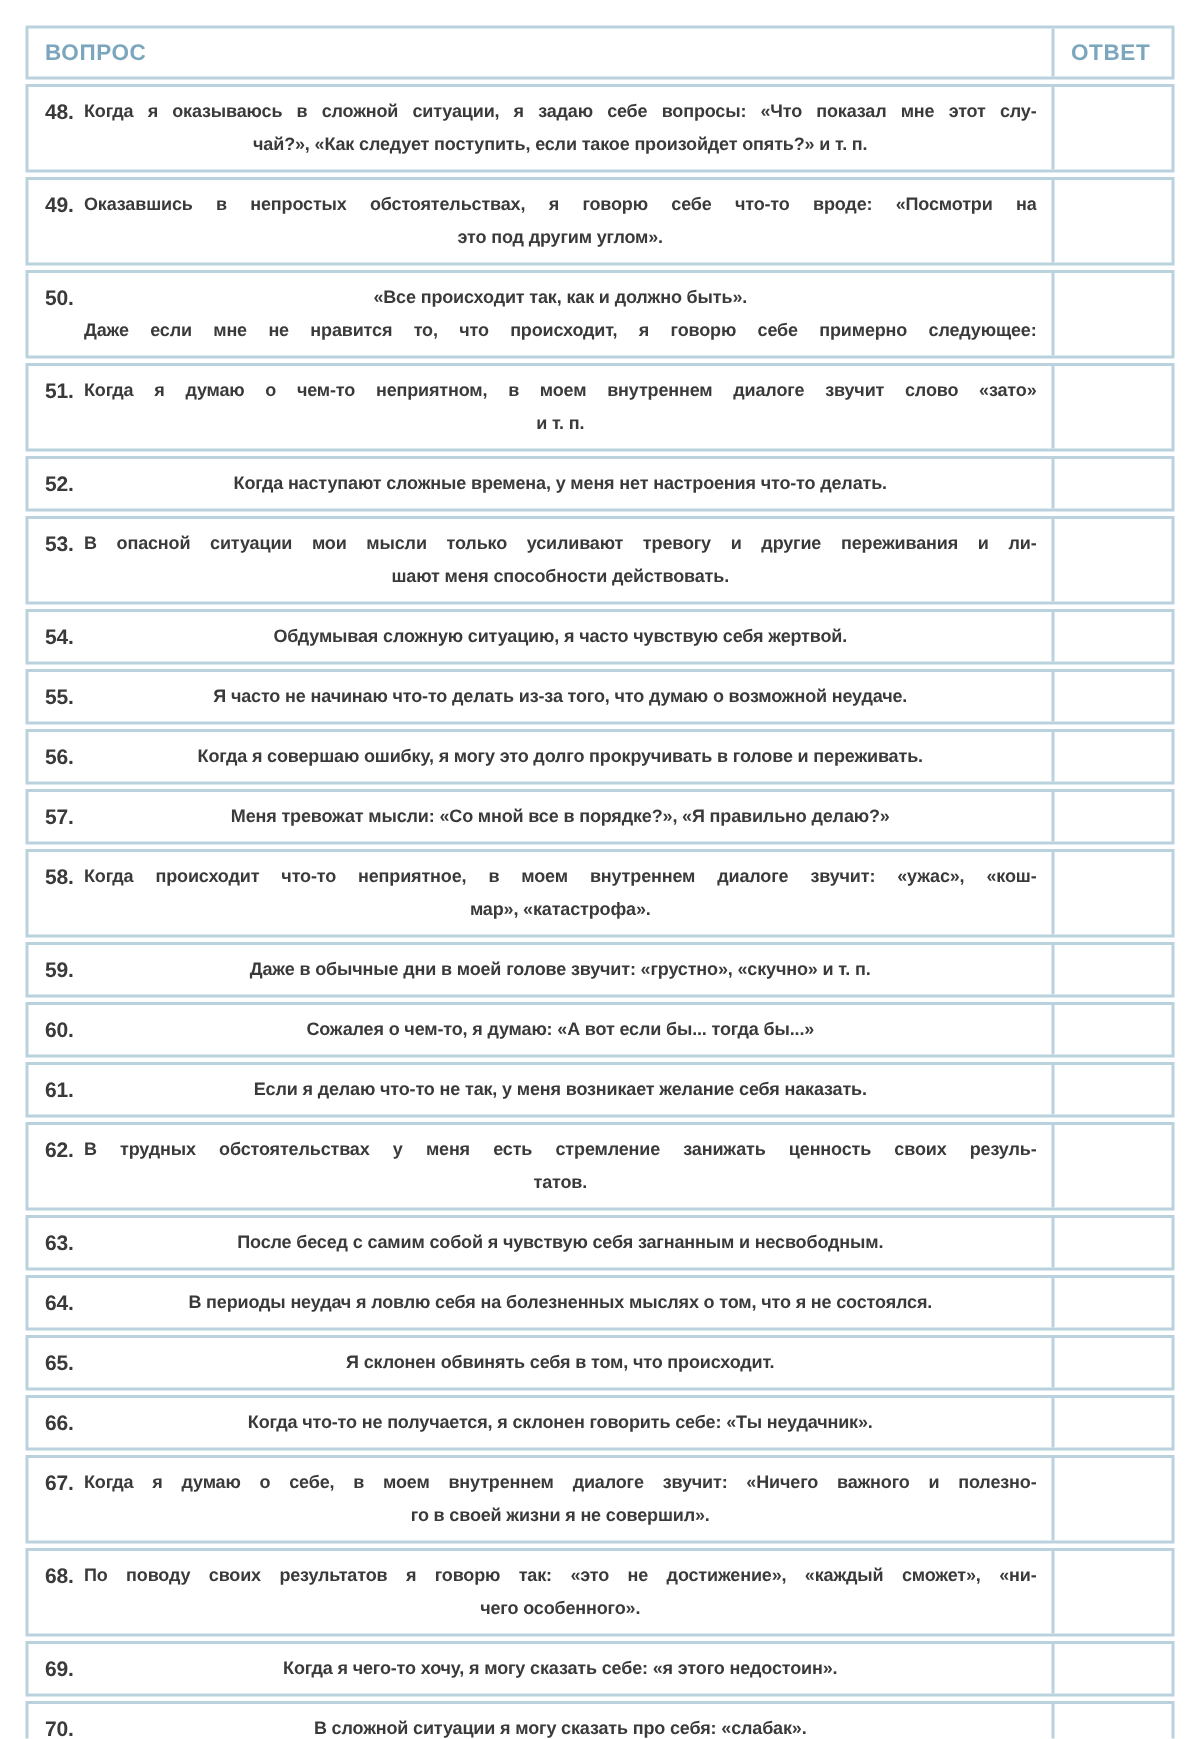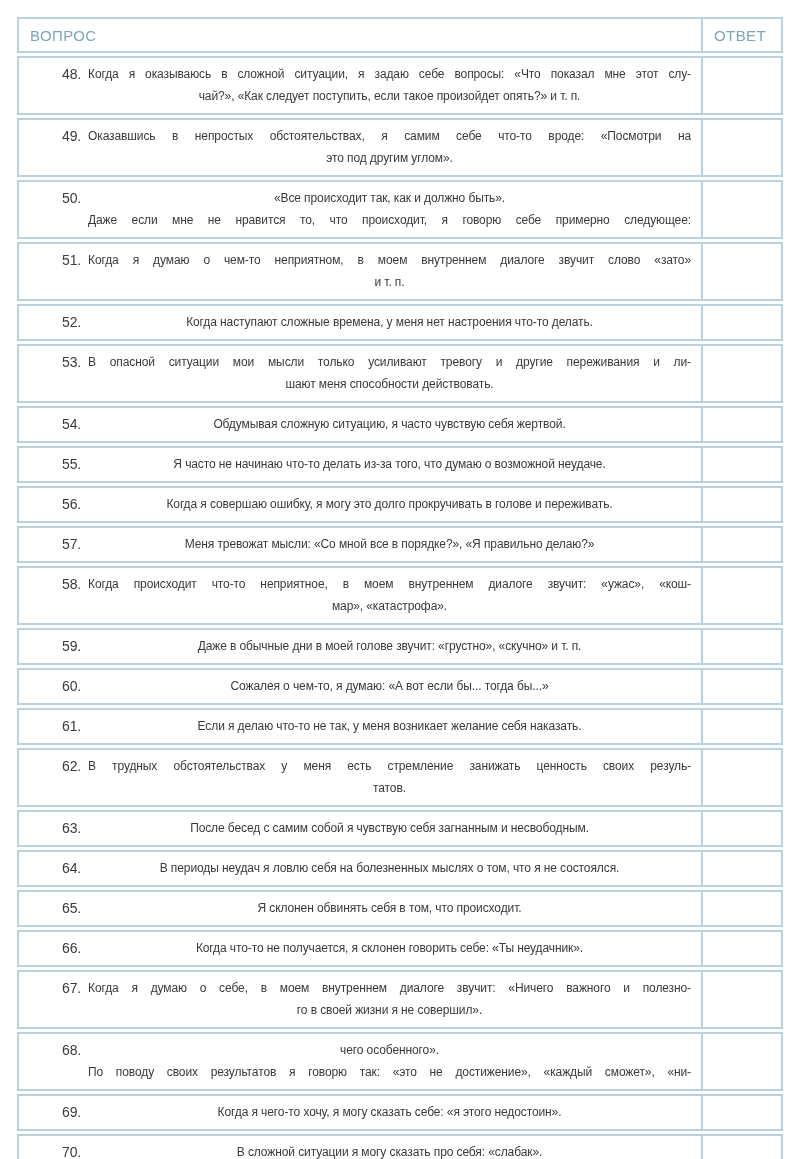--- a/index.html
+++ b/index.html
@@ -15,21 +15,21 @@
     color:var(--text);
   }
   .page{padding:17px 16px 0 17px;}
   .qtable{width:766px;}
   .row{
     display:flex;
     border:2px solid var(--border);
     margin-bottom:3px;
     background:#fff;
   }
-  .cell{min-height:10px;}
+  .cell{min-height:10px;font-weight:bold;}
   .q{
     flex:1 1 auto;
     border-right:2px solid var(--border);
     padding:5px 10px 6px 11px;
     display:flex;
     align-items:flex-start;
   }
   .a{
     flex:0 0 78px;
     width:78px;
@@ -44,21 +44,20 @@
   .th{
     color:var(--accent);
     font-size:15px;
     letter-spacing:.4px;
   }
   
   .num{
     flex:0 0 26px;width:26px;
     font-size:14px;line-height:22px;
     letter-spacing:-.1px;
-    margin-left:32px;
   }
   .qtext{
     flex:1 1 auto;min-width:0;
     font-size:12px;line-height:22px;
     letter-spacing:-.1px;
   }
   .line{display:block;text-align:center;}
   .line.fill{
     text-align:justify;
     text-align-last:justify;
@@ -86,21 +85,21 @@
               <span class="line">чай?», «Как следует поступить, если такое произойдет опять?» и т. п.</span>
             </span>
     </div>
     <div class="cell a"></div>
   </div>
 
   <div class="row">
     <div class="cell q">
       <span class="num">49.</span>
       <span class="qtext">
-              <span class="line fill">Оказавшись в непростых обстоятельствах, я самим себе что-то вроде: «Посмотри на</span>
+              <span class="line fill">Оказавшись в непростых обстоятельствах, я говорю себе что-то вроде: «Посмотри на</span>
               <span class="line">это под другим углом».</span>
             </span>
     </div>
     <div class="cell a"></div>
   </div>
 
   <div class="row">
     <div class="cell q">
       <span class="num">50.</span>
       <span class="qtext">
@@ -283,22 +282,22 @@
               <span class="line">го в своей жизни я не совершил».</span>
             </span>
     </div>
     <div class="cell a"></div>
   </div>
 
   <div class="row">
     <div class="cell q">
       <span class="num">68.</span>
       <span class="qtext">
+              <span class="line fill">По поводу своих результатов я говорю так: «это не достижение», «каждый сможет», «ни-</span>
               <span class="line">чего особенного».</span>
-              <span class="line fill">По поводу своих результатов я говорю так: «это не достижение», «каждый сможет», «ни-</span>
             </span>
     </div>
     <div class="cell a"></div>
   </div>
 
   <div class="row">
     <div class="cell q">
       <span class="num">69.</span>
       <span class="qtext">
               <span class="line">Когда я чего-то хочу, я могу сказать себе: «я этого недостоин».</span>

